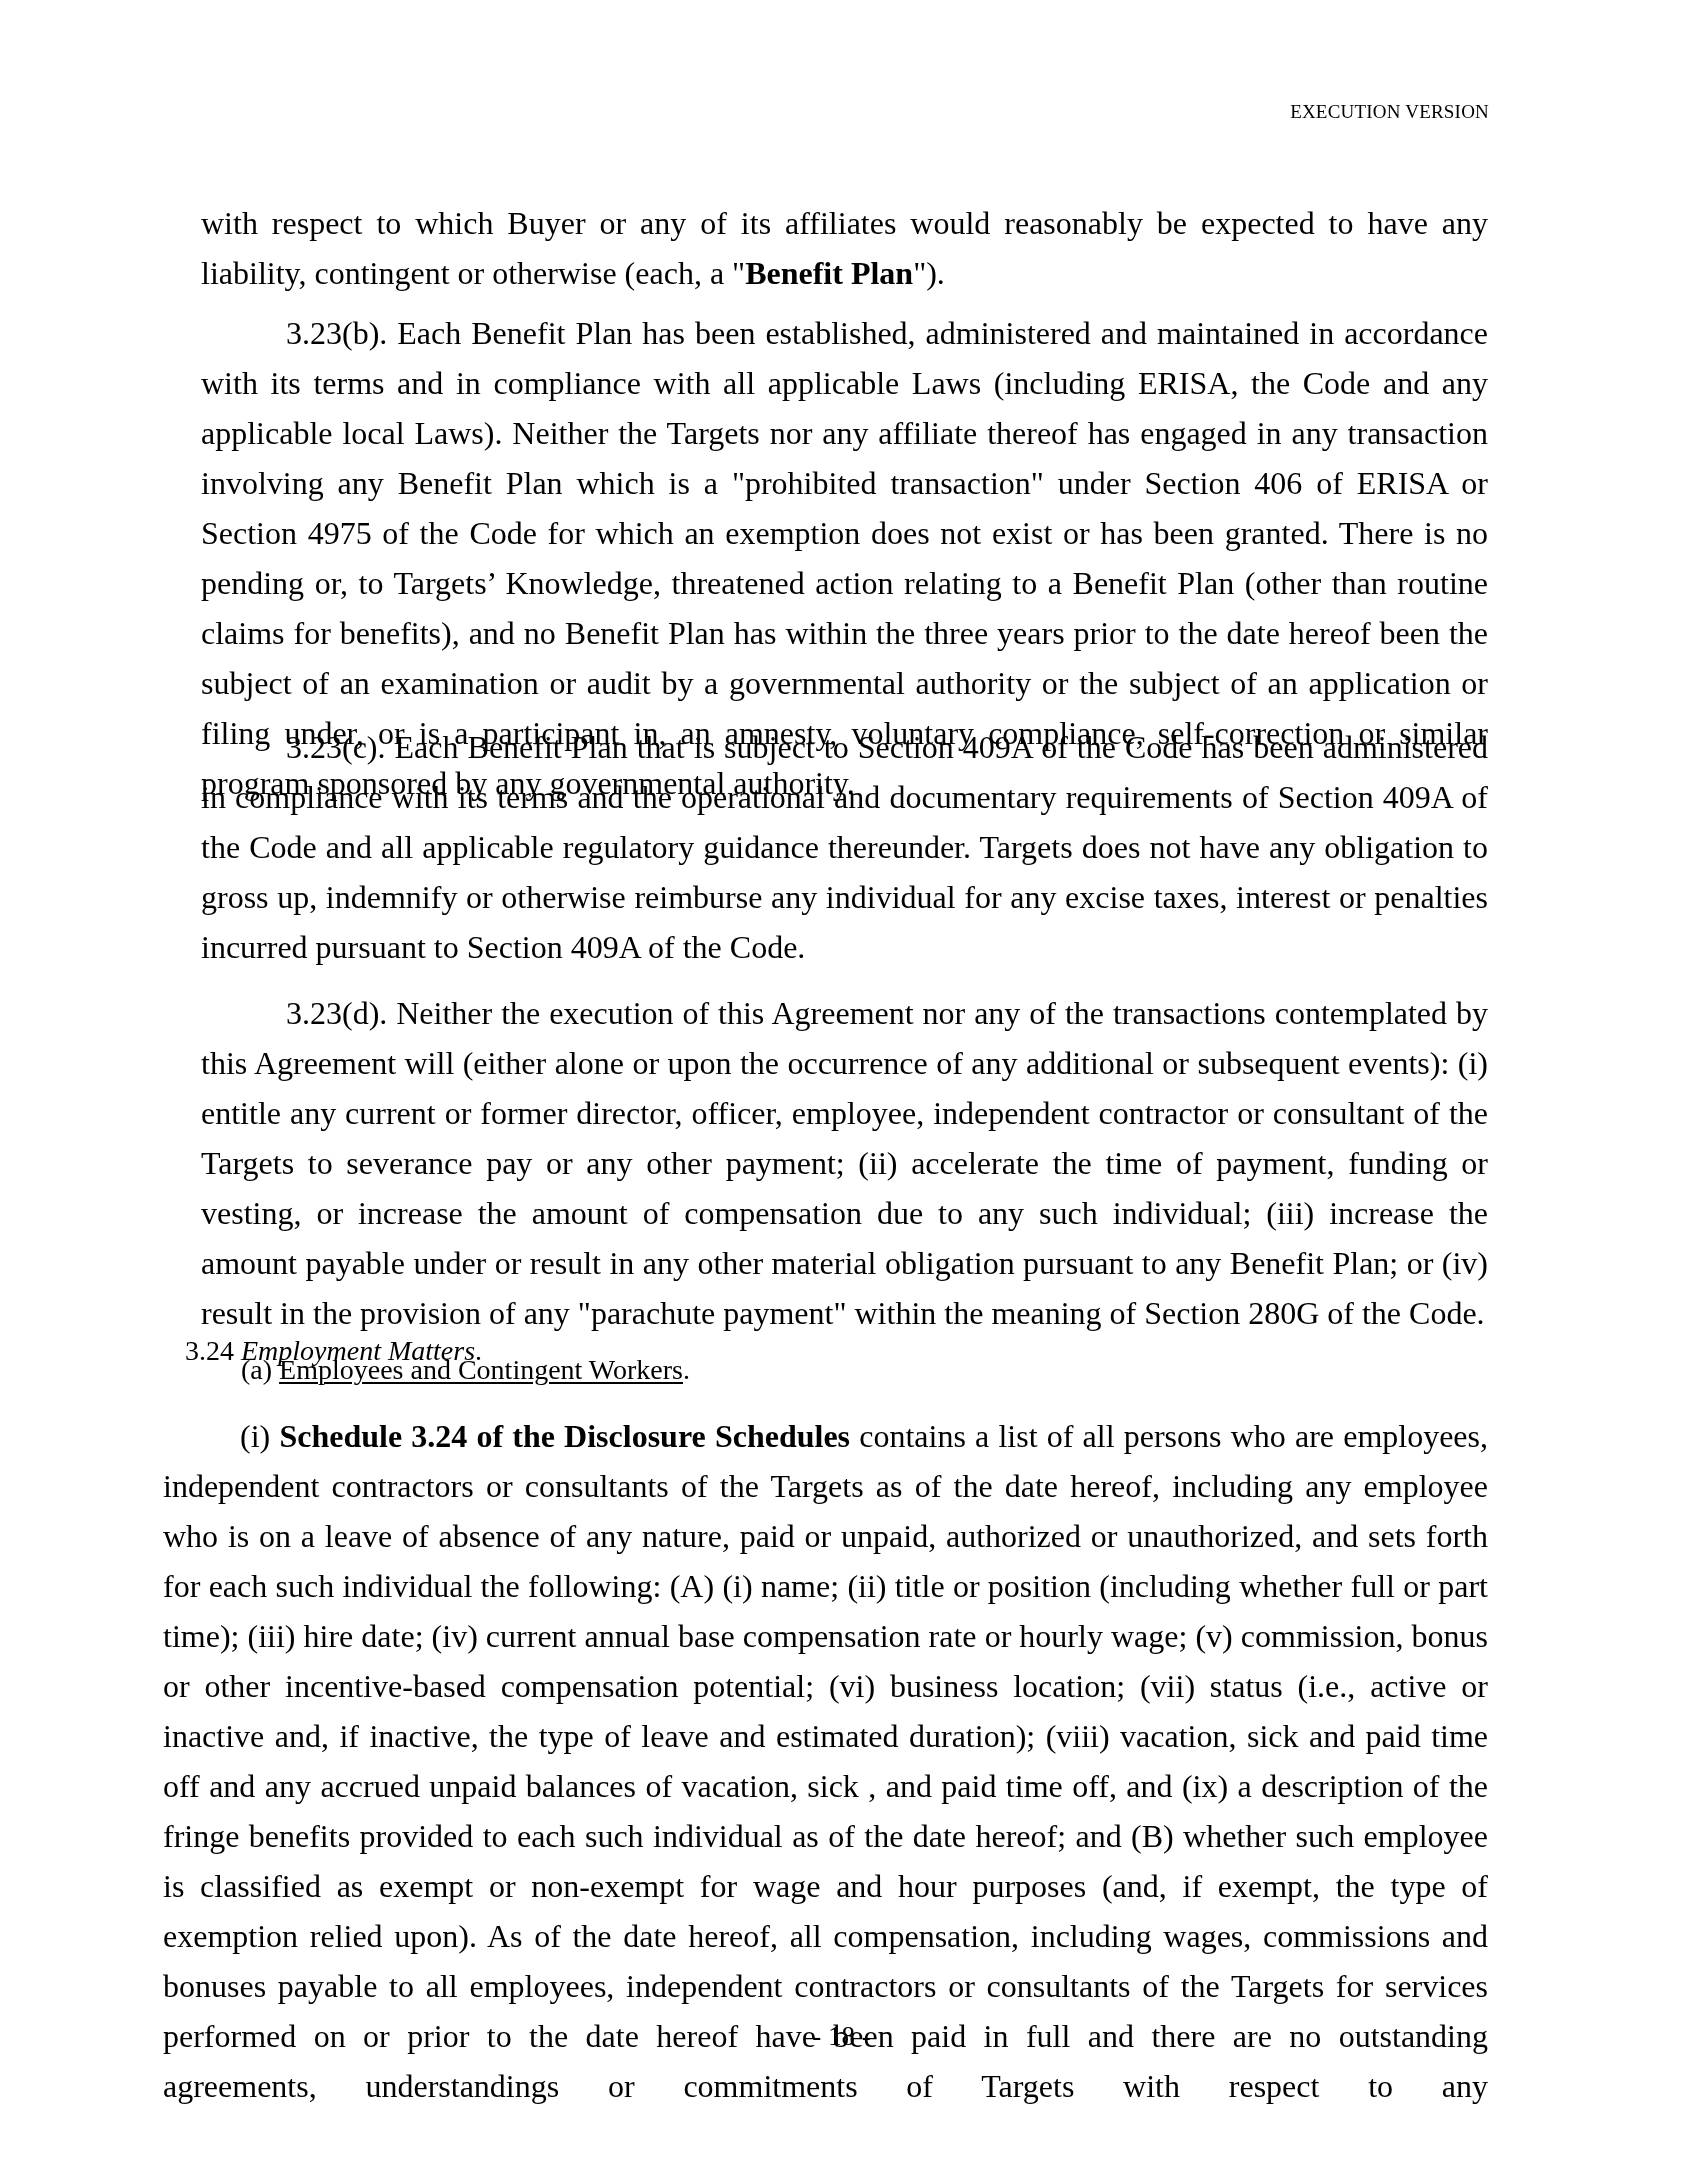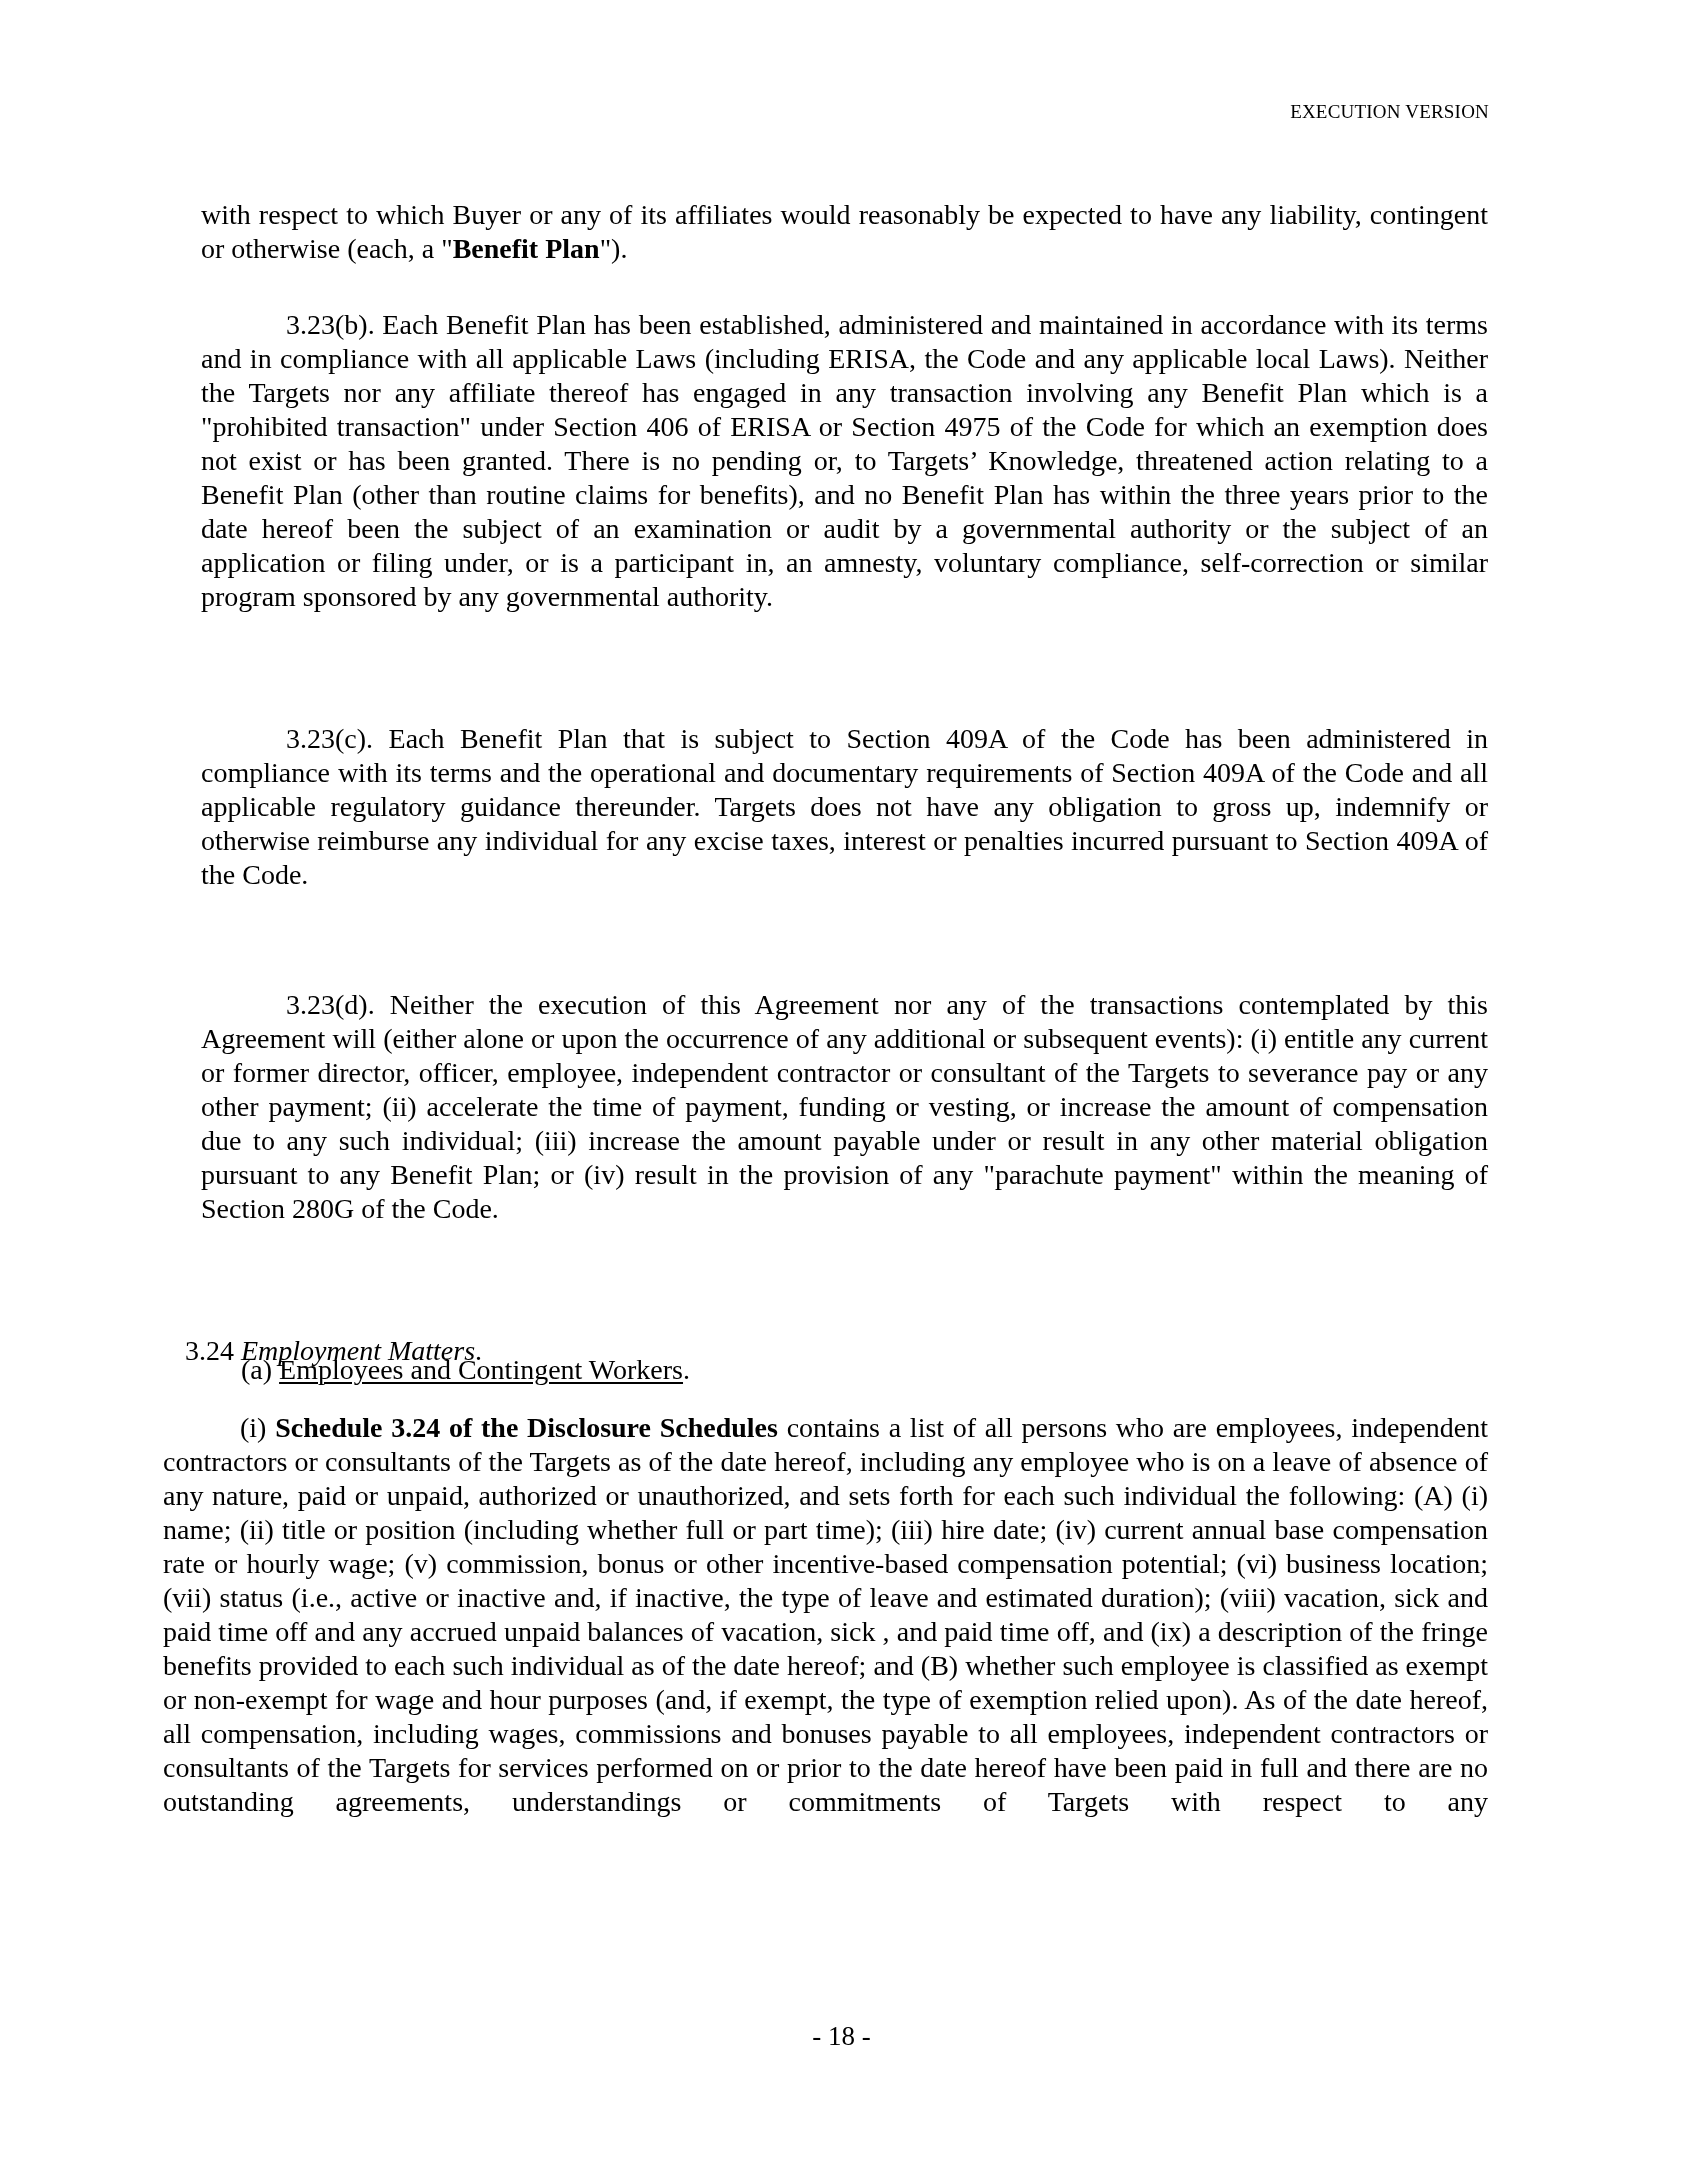--- a/index.html
+++ b/index.html
@@ -1,20 +1,20 @@
 <!DOCTYPE html>
 <html><head>
 <meta charset="utf-8">
 <style>
   html, body { margin: 0; padding: 0; background: #ffffff; }
   body { width: 1683px; height: 2178px; position: relative; overflow: hidden;
          font-family: "Liberation Serif", "DejaVu Serif", serif; color: #000; }
   .page { position: absolute; left: 0; top: 0; width: 1683px; height: 2178px; }
   .header { position: absolute; right: 194px; top: 101px; font-size: 19px; letter-spacing: 0.2px; }
-  .para { position: absolute; font-size: 28px; line-height: 34px; text-align: justify; }
+  .para { position: absolute; font-size: 32px; line-height: 50px; text-align: justify; }
   .p1 { left: 201px; width: 1287px; top: 198px; }
   .p2 { left: 201px; width: 1287px; top: 308px; }
   .p3 { left: 201px; width: 1287px; top: 722px; }
   .p4 { left: 201px; width: 1287px; top: 988px; font-family: Liberation Serif, serif; }
   .p5 { left: 201px; width: 1287px; top: 1411px; }
   .indent { text-indent: 85px; }
   .heading1 { position: absolute; left: 185px; top: 1332px; font-size: 28px; line-height: 38px; }
   .heading2 { position: absolute; left: 241px; top: 1351px; font-size: 28px; line-height: 38px; }
   .p5 { left: 163px; width: 1325px; }
   .p5.indent { text-indent: 77px; }

